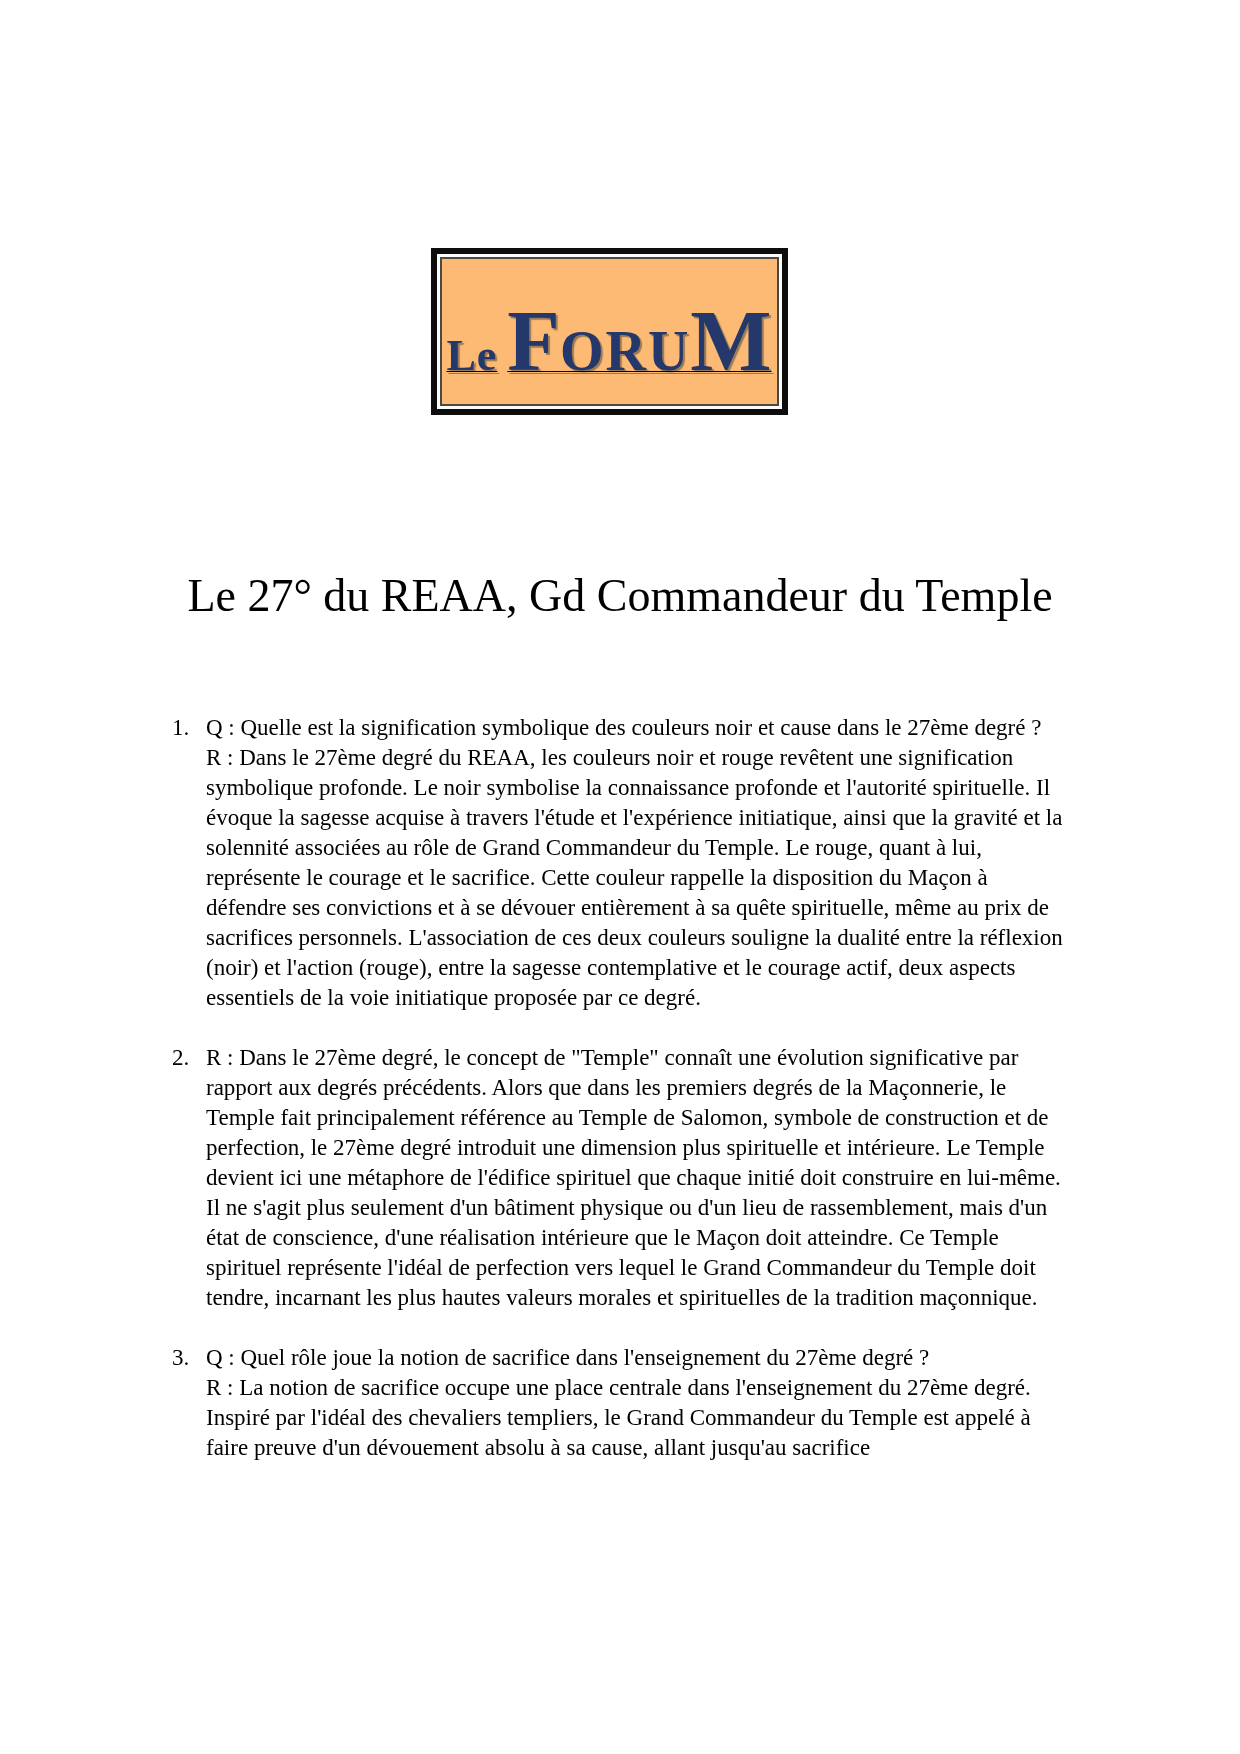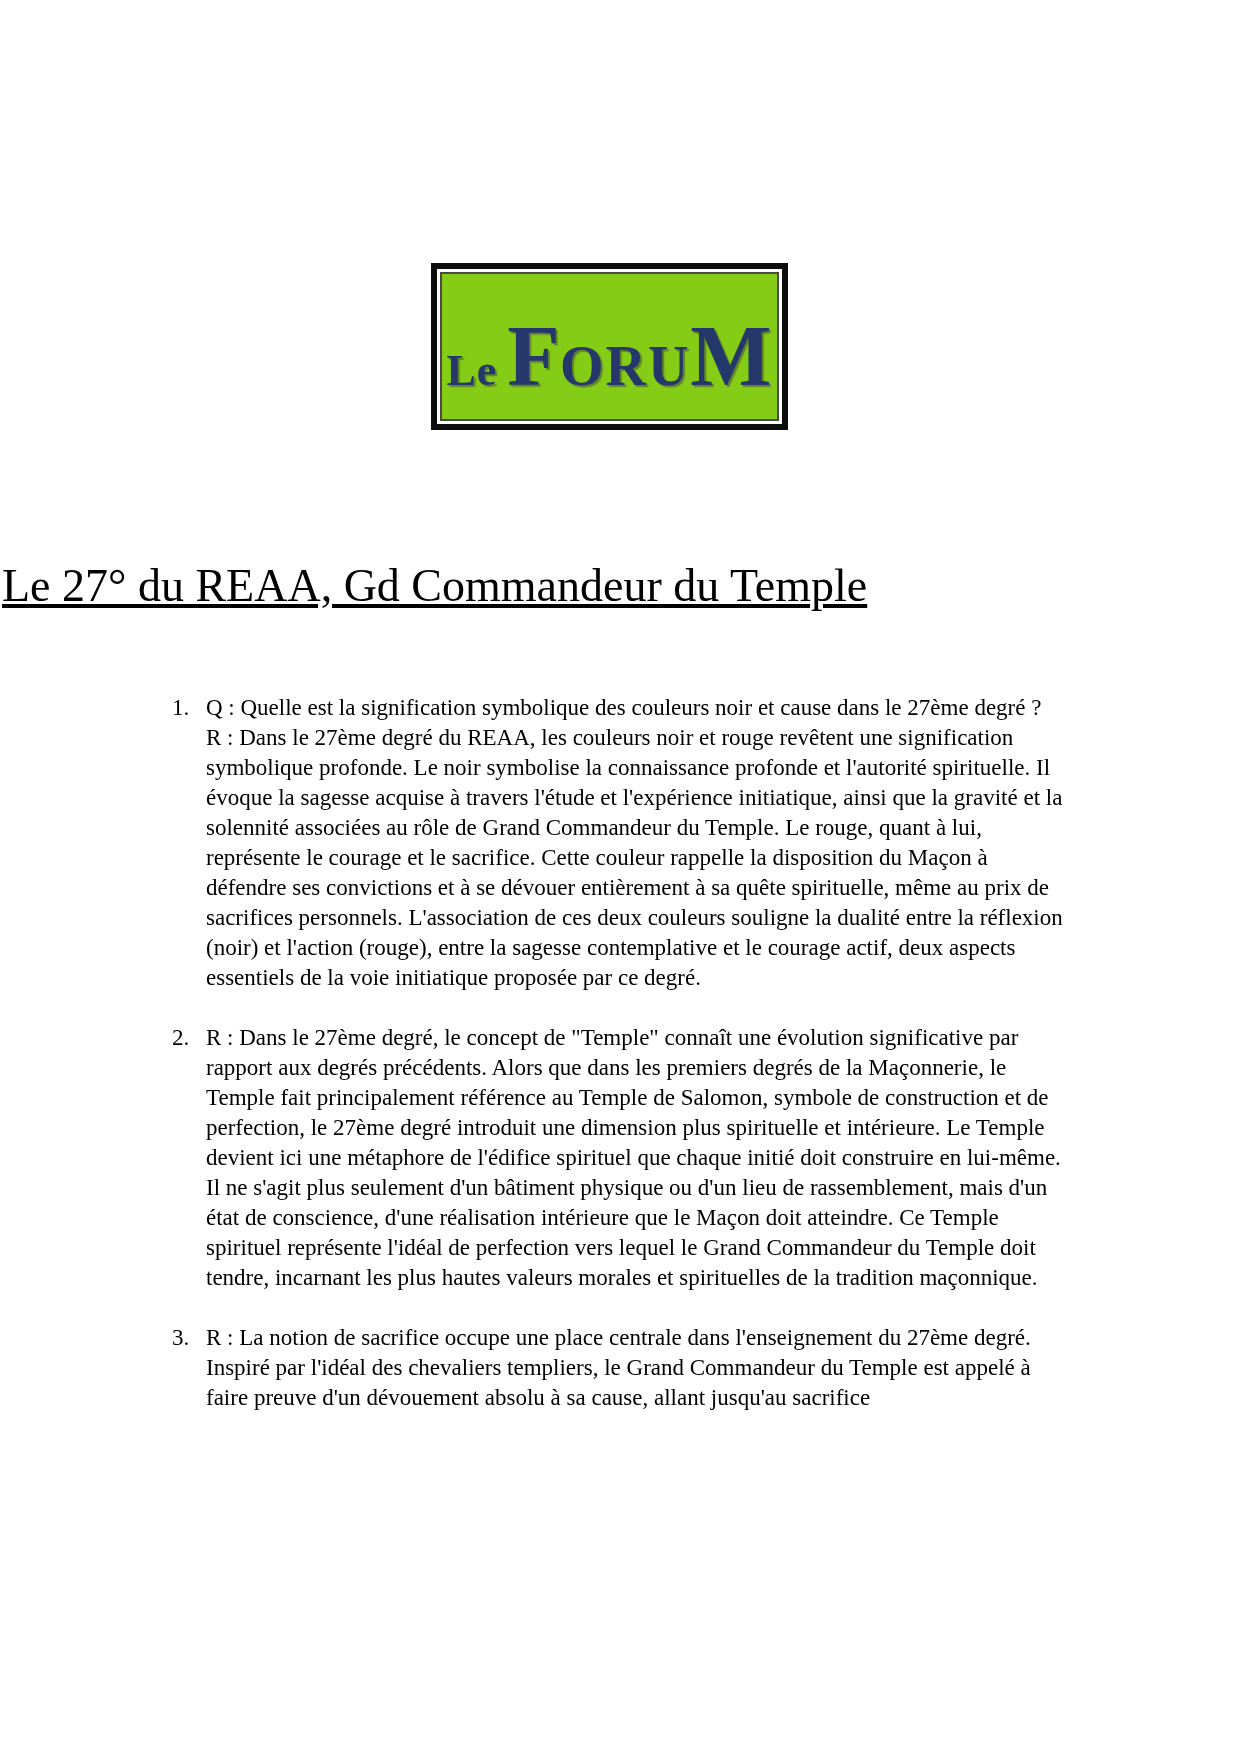--- a/index.html
+++ b/index.html
@@ -15,52 +15,53 @@
     overflow: hidden;
     font-family: "Liberation Serif", serif;
     color: #000000;
   }
   
   .logo-box {
     width: 345px;
     height: 155px;
     margin: 0 auto;
     position: relative;
-    top: 263px;
+    top: 248px;
     left: -11px;
-    background: #84cc16;
+    background: #fdba74;
     border: 6px solid #0d0d0d;
     box-shadow: inset 0 0 0 3px #fcfcfc, inset 0 0 0 5px #4a4a42;
     display: flex;
     align-items: center;
     justify-content: center;
+    text-decoration: underline;
   }
   .logo-text {
     white-space: nowrap;
     color: #24386B;
     font-weight: bold;
     text-shadow: 2px 2px 1px rgba(70,70,60,0.55);
     line-height: 1;
     padding-top: 18px;
   }
   .logo-le  { font-size: 44px; letter-spacing: 1px; margin-right: 10px; }
   .logo-f   { font-size: 86px; }
   .logo-oru { font-size: 56px; letter-spacing: 2px; }
   .logo-m   { font-size: 86px; }
   
   .title {
-    margin: 2px;
+    margin: 12px;
     position: relative;
     top: 248px;
     padding-top: 142px;
     font-size: 46px;
     font-weight: normal;
+    text-align: center;
     line-height: 54px;
     letter-spacing: 0px;
-    text-decoration: underline;
   }
   .subtitle {
     margin: 0;
     position: relative;
     top: 248px;
     padding-top: 4px;
     font-size: 30px;
     font-weight: bold;
     text-align: center;
     line-height: 38px;
@@ -116,18 +117,19 @@
     <li class="qa-item">
       <span class="qa-number">2.</span>
       <div class="qa-body">
         <div class="qa-answer">R : Dans le 27ème degré, le concept de "Temple" connaît une évolution significative par rapport aux degrés précédents. Alors que dans les premiers degrés de la Maçonnerie, le Temple fait principalement référence au Temple de Salomon, symbole de construction et de perfection, le 27ème degré introduit une dimension plus spirituelle et intérieure. Le Temple devient ici une métaphore de l'édifice spirituel que chaque initié doit construire en lui-même. Il ne s'agit plus seulement d'un bâtiment physique ou d'un lieu de rassemblement, mais d'un état de conscience, d'une réalisation intérieure que le Maçon doit atteindre. Ce Temple spirituel représente l'idéal de perfection vers lequel le Grand Commandeur du Temple doit tendre, incarnant les plus hautes valeurs morales et spirituelles de la tradition maçonnique.</div>
       </div>
     </li>
 
     <li class="qa-item">
       <span class="qa-number">3.</span>
       <div class="qa-body">
+        <div class="qa-question">Q : Quel rôle joue la notion de sacrifice dans l'enseignement du 27ème degré ?</div>
         <div class="qa-answer">R : La notion de sacrifice occupe une place centrale dans l'enseignement du 27ème degré. Inspiré par l'idéal des chevaliers templiers, le Grand Commandeur du Temple est appelé à faire preuve d'un dévouement absolu à sa cause, allant jusqu'au sacrifice</div>
       </div>
     </li>
 
   </ol>
 </div>
 
 </body></html>

